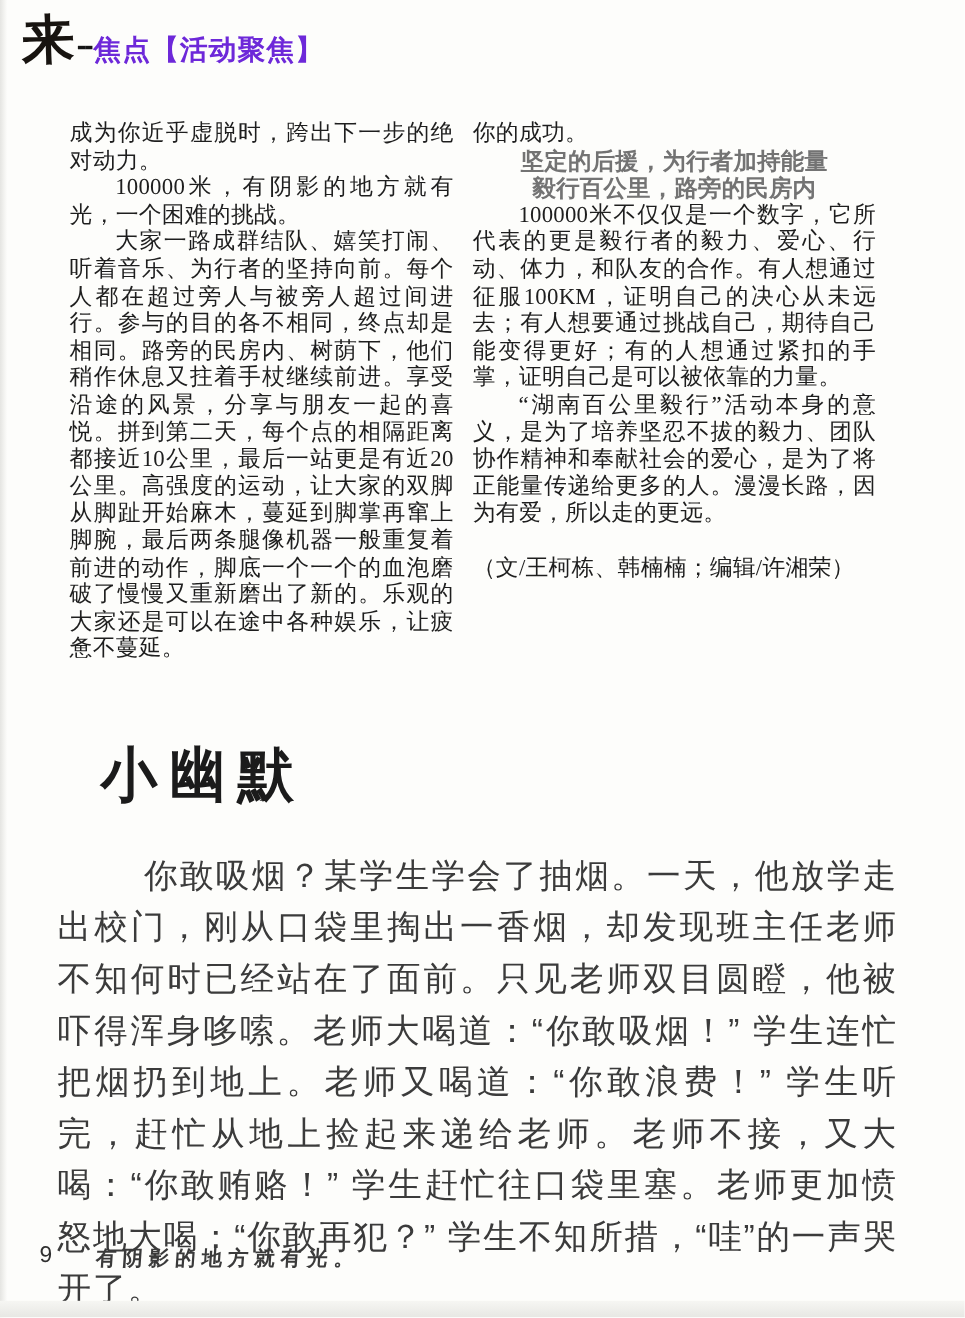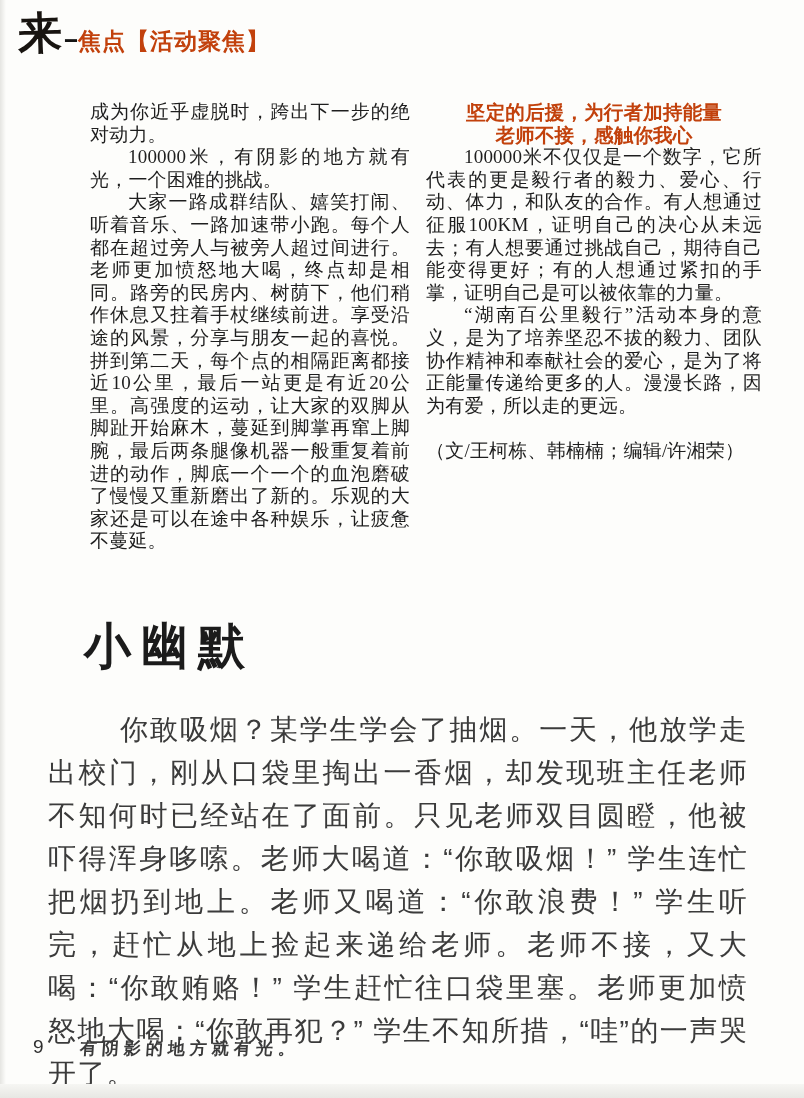--- a/index.html
+++ b/index.html
@@ -32,39 +32,39 @@
     transform:rotate(-2deg);
   }
   .header-dashes{
     font-family:"Liberation Sans","DejaVu Sans",sans-serif;
     font-weight:900;font-size:24px;line-height:30px;
     letter-spacing:-2px;color:#141414;margin:0 2px 4px 2px;
   }
   .header-title{
     font-family:"Liberation Sans","DejaVu Sans",sans-serif;
     font-weight:900;font-size:23px;line-height:30px;
-    color:#c2410c;margin-bottom:2px;letter-spacing:1px;
+    color:#6d28d9;margin-bottom:2px;letter-spacing:1px;
   }
   
   .columns{
-    position:absolute;left:90px;top:101px;width:672px;
+    position:absolute;left:58px;top:101px;width:672px;
     display:flex;gap:16px;
   }
   .col{width:320px;}
   .col.right{width:336px;}
   .col p{
     margin:0;font-size:19px;line-height:22.6px;
     text-align:justify;letter-spacing:0.2px;
   }
   .col p.indent{text-indent:2em;}
   .col .subhead{
     margin:0;
     font-family:"Liberation Sans","DejaVu Sans",sans-serif;
     font-weight:bold;font-size:19.5px;line-height:22.6px;
-    text-align:center;color:#c2410c;
+    text-align:center;color:#737373;
   }
   .byline{
     margin-top:22.6px !important;
     text-align:left;
   }
   
   .humor-title{
     position:absolute;left:84px;top:618px;
     font-family:"Liberation Sans","DejaVu Sans",sans-serif;
     font-weight:900;font-size:47px;line-height:56px;
@@ -105,25 +105,26 @@
   <div class="header">
     <span class="logo-char">来</span>
     <span class="header-dashes">--</span>
     <span class="header-title">焦点【活动聚焦】</span>
   </div>
 
   <div class="columns">
     <div class="col left">
       <p>成为你近乎虚脱时，跨出下一步的绝对动力。</p>
       <p class="indent">100000米，有阴影的地方就有光，一个困难的挑战。</p>
-      <p class="indent">大家一路成群结队、嬉笑打闹、听着音乐、一路加速带小跑。每个人都在超过旁人与被旁人超过间进行。老师更加愤怒地大喝，终点却是相同。路旁的民房内、树荫下，他们稍作休息又拄着手杖继续前进。享受沿途的风景，分享与朋友一起的喜悦。拼到第二天，每个点的相隔距离都接近10公里，最后一站更是有近20公里。高强度的运动，让大家的双脚从脚趾开始麻木，蔓延到脚掌再窜上脚腕，最后两条腿像机器一般重复着前进的动作，脚底一个一个的血泡磨破了慢慢又重新磨出了新的。乐观的大家还是可以在途中各种娱乐，让疲惫不蔓延。</p>
+      <p class="indent">大家一路成群结队、嬉笑打闹、听着音乐、为行者的坚持向前。每个人都在超过旁人与被旁人超过间进行。参与的目的各不相同，终点却是相同。路旁的民房内、树荫下，他们稍作休息又拄着手杖继续前进。享受沿途的风景，分享与朋友一起的喜悦。拼到第二天，每个点的相隔距离都接近10公里，最后一站更是有近20公里。高强度的运动，让大家的双脚从脚趾开始麻木，蔓延到脚掌再窜上脚腕，最后两条腿像机器一般重复着前进的动作，脚底一个一个的血泡磨破了慢慢又重新磨出了新的。乐观的大家还是可以在途中各种娱乐，让疲惫不蔓延。</p>
     </div>
     <div class="col right">
+      <p>你的成功。</p>
       <p class="subhead">坚定的后援，为行者加持能量</p>
-      <p class="subhead">老师不接，感触你我心</p>
+      <p class="subhead">毅行百公里，路旁的民房内</p>
       <p class="indent">100000米不仅仅是一个数字，它所代表的更是毅行者的毅力、爱心、行动、体力，和队友的合作。有人想通过征服100KM，证明自己的决心从未远去；有人想要通过挑战自己，期待自己能变得更好；有的人想通过紧扣的手掌，证明自己是可以被依靠的力量。</p>
       <p class="indent">“湖南百公里毅行”活动本身的意义，是为了培养坚忍不拔的毅力、团队协作精神和奉献社会的爱心，是为了将正能量传递给更多的人。漫漫长路，因为有爱，所以走的更远。</p>
       <p class="byline">（文/王柯栋、韩楠楠；编辑/许湘荣）</p>
     </div>
   </div>
 
   <div class="humor-title">小幽默</div>
   <div class="humor-text">你敢吸烟？某学生学会了抽烟。一天，他放学走出校门，刚从口袋里掏出一香烟，却发现班主任老师不知何时已经站在了面前。只见老师双目圆瞪，他被吓得浑身哆嗦。老师大喝道：“你敢吸烟！” 学生连忙把烟扔到地上。老师又喝道：“你敢浪费！” 学生听完，赶忙从地上捡起来递给老师。老师不接，又大喝：“你敢贿赂！” 学生赶忙往口袋里塞。老师更加愤怒地大喝：“你敢再犯？” 学生不知所措，“哇”的一声哭开了。</div>
 
   <div class="footer">

